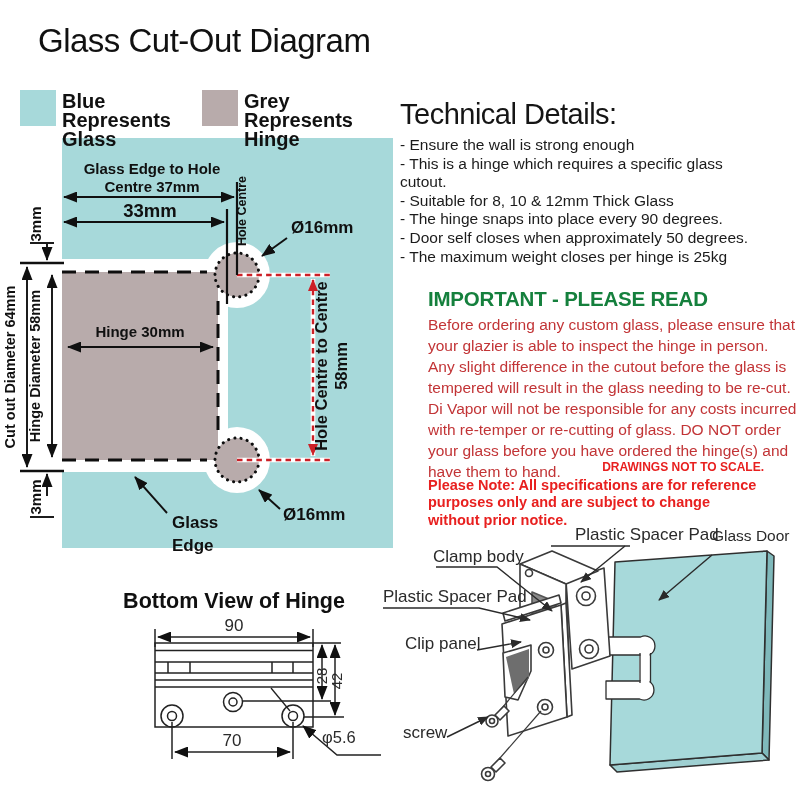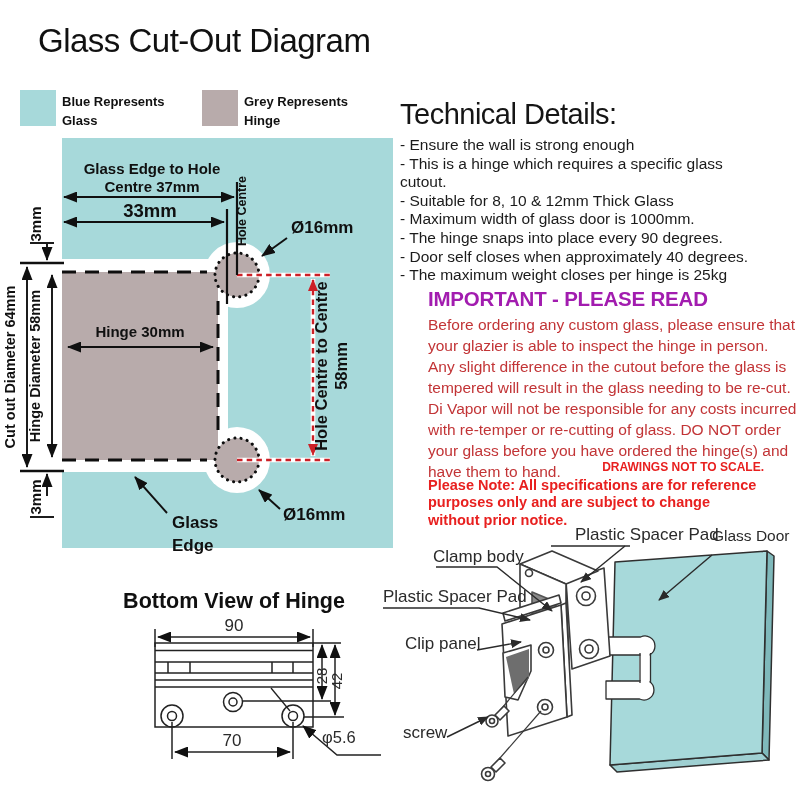--- a/index.html
+++ b/index.html
@@ -1,27 +1,27 @@
 <!DOCTYPE html>
 <html><head>
 <meta charset="utf-8">
 <style>
   html,body{margin:0;padding:0;}
   body{width:800px;height:800px;position:relative;background:#fff;
        font-family:"Liberation Sans",sans-serif;color:#111;overflow:hidden;}
   .abs{position:absolute;}
   #page-title{left:38px;top:22px;font-size:33px;font-weight:normal;letter-spacing:-.5px;}
   .legend-swatch{width:36px;height:36px;}
-  .legend-label{font-size:13px;font-weight:bold;line-height:19px;width:130px;}
+  .legend-label{font-size:20px;font-weight:bold;line-height:19px;width:130px;}
   #tech{left:400px;top:98px;width:372px;}
   #tech h2{margin:0 0 5px 0;font-size:29px;font-weight:400;letter-spacing:-.5px;color:#151515;}
   #tech ul{margin:0;padding:0;list-style:none;}
   #tech li{font-size:15.5px;line-height:18.6px;color:#1b1b1b;}
   #important{left:428px;top:287px;width:370px;}
-  #important h3{margin:0 0 3px 0;font-size:20.5px;font-weight:bold;color:#a21caf;letter-spacing:-.2px;}
+  #important h3{margin:0 0 3px 0;font-size:20.5px;font-weight:bold;color:#15803d;letter-spacing:-.2px;}
   #important p{margin:0;font-size:15.5px;line-height:21px;color:#c23436;}
   #note{left:428px;top:459px;width:336px;color:#e8201f;font-weight:bold;}
   #note .l1{font-size:12px;line-height:17.5px;text-align:right;}
   #note .rest{font-size:14.5px;line-height:17.5px;}
   svg{position:absolute;left:0;top:0;}
   svg text{font-family:"Liberation Sans",sans-serif;}
   .dt{font-weight:bold;fill:#101010;}
   .lbl{font-weight:400;fill:#2a2a2a;}
 </style>
 </head>
@@ -238,23 +238,22 @@
 <div class="abs legend-label" style="left:62px;top:92px;">Blue Represents Glass</div>
 <div class="abs legend-swatch" style="left:202px;top:90px;background:#b8abab;"></div>
 <div class="abs legend-label" style="left:244px;top:92px;">Grey Represents Hinge</div>
 
 <div id="tech" class="abs">
   <h2>Technical Details:</h2>
   <ul>
     <li>- Ensure the wall is strong enough</li>
     <li>- This is a hinge which requires a specific glass cutout.</li>
     <li>- Suitable for 8, 10 &amp; 12mm Thick Glass</li>
-    <li>- Maximum width of glass door is 1000mm.</li>
     <li>- The hinge snaps into place every 90 degrees.</li>
-    <li>- Door self closes when approximately 40 degrees.</li>
+    <li>- Door self closes when approximately 50 degrees.</li>
     <li>- The maximum weight closes per hinge is 25kg</li>
   </ul>
 </div>
 
 <div id="important" class="abs">
   <h3>IMPORTANT - PLEASE READ</h3>
   <p>Before ordering any custom glass, please ensure that your glazier is able to inspect the hinge in person. Any slight difference in the cutout before the glass is tempered will result in the glass needing to be re-cut. Di Vapor will not be responsible for any costs incurred with re-temper or re-cutting of glass. DO NOT order your glass before you have ordered the hinge(s) and have them to hand.</p>
 </div>
 
 <div id="note" class="abs">

